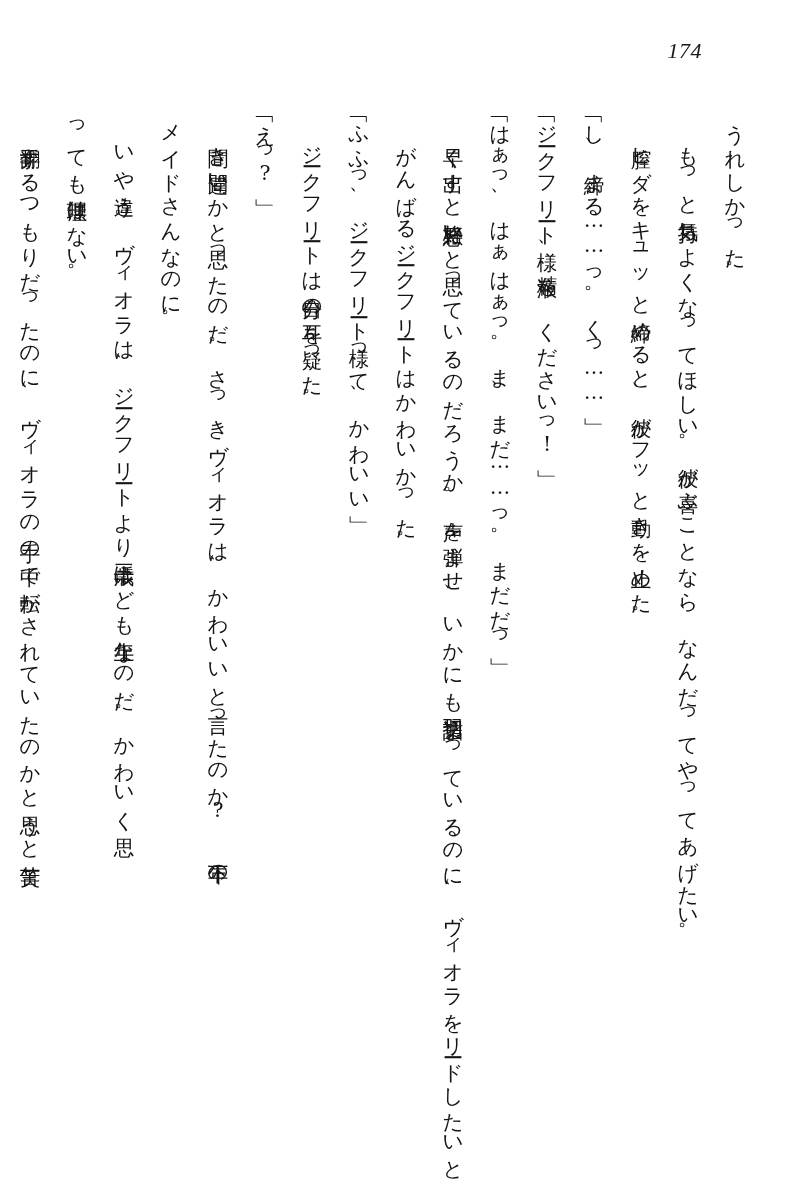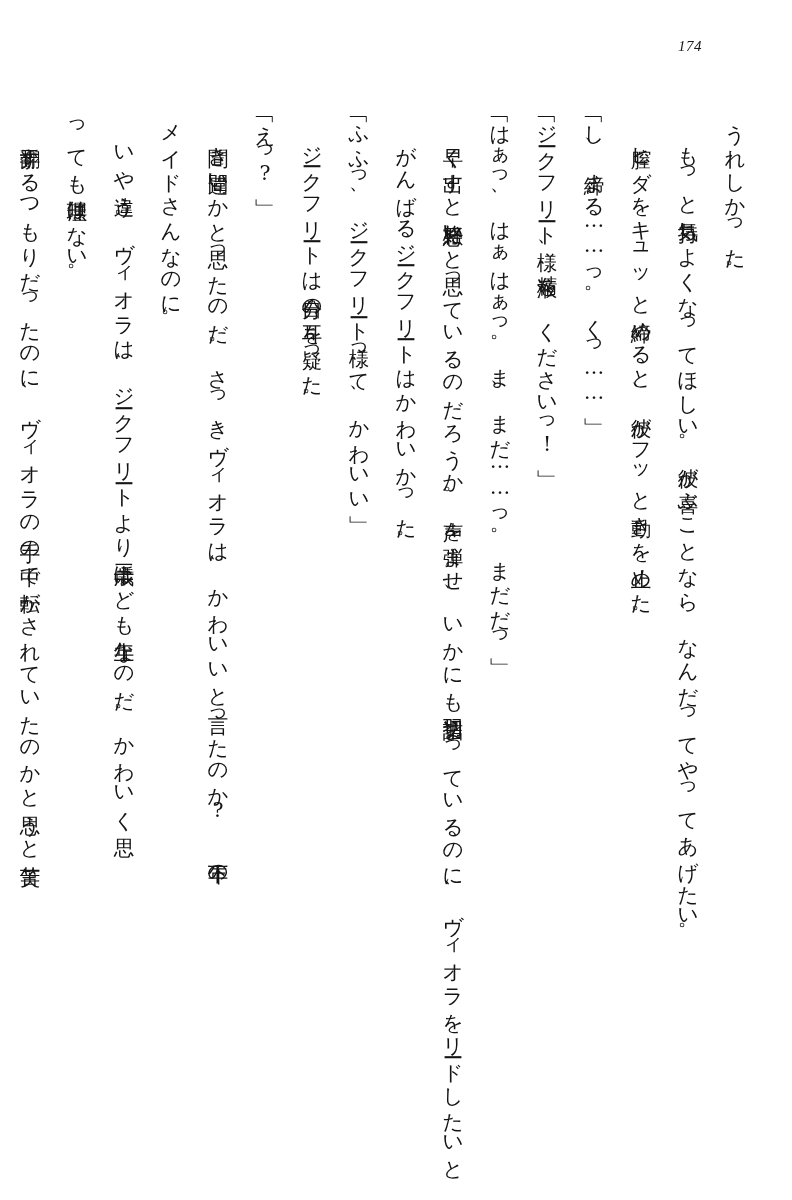--- a/index.html
+++ b/index.html
@@ -13,21 +13,21 @@
     height: 1200px;
     background: #ffffff;
     overflow: hidden;
     font-family: "Liberation Serif", "DejaVu Serif", serif;
     color: #111111;
   }
   .page-number {
     position: absolute;
     top: 38px;
     right: 90px;
-    font-size: 15px;
+    font-size: 22px;
     font-style: italic;
     font-family: "Liberation Serif", "DejaVu Serif", serif;
     color: #1a1a1a;
     letter-spacing: 0.5px;
   }
   .text-body {
     position: absolute;
     top: 110px;
     right: 34px;
     left: 34px;

